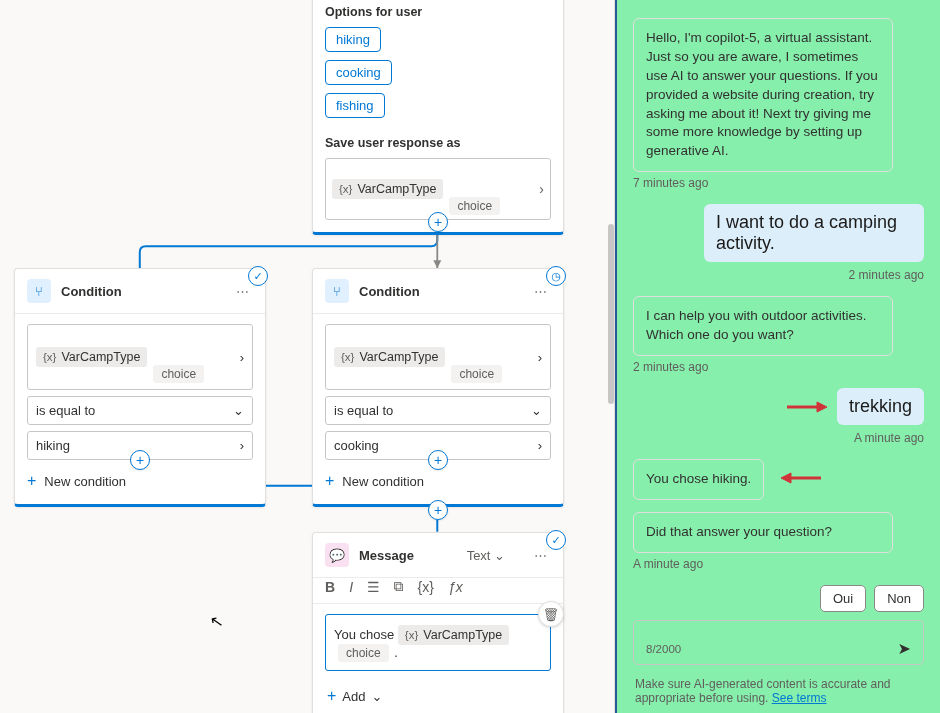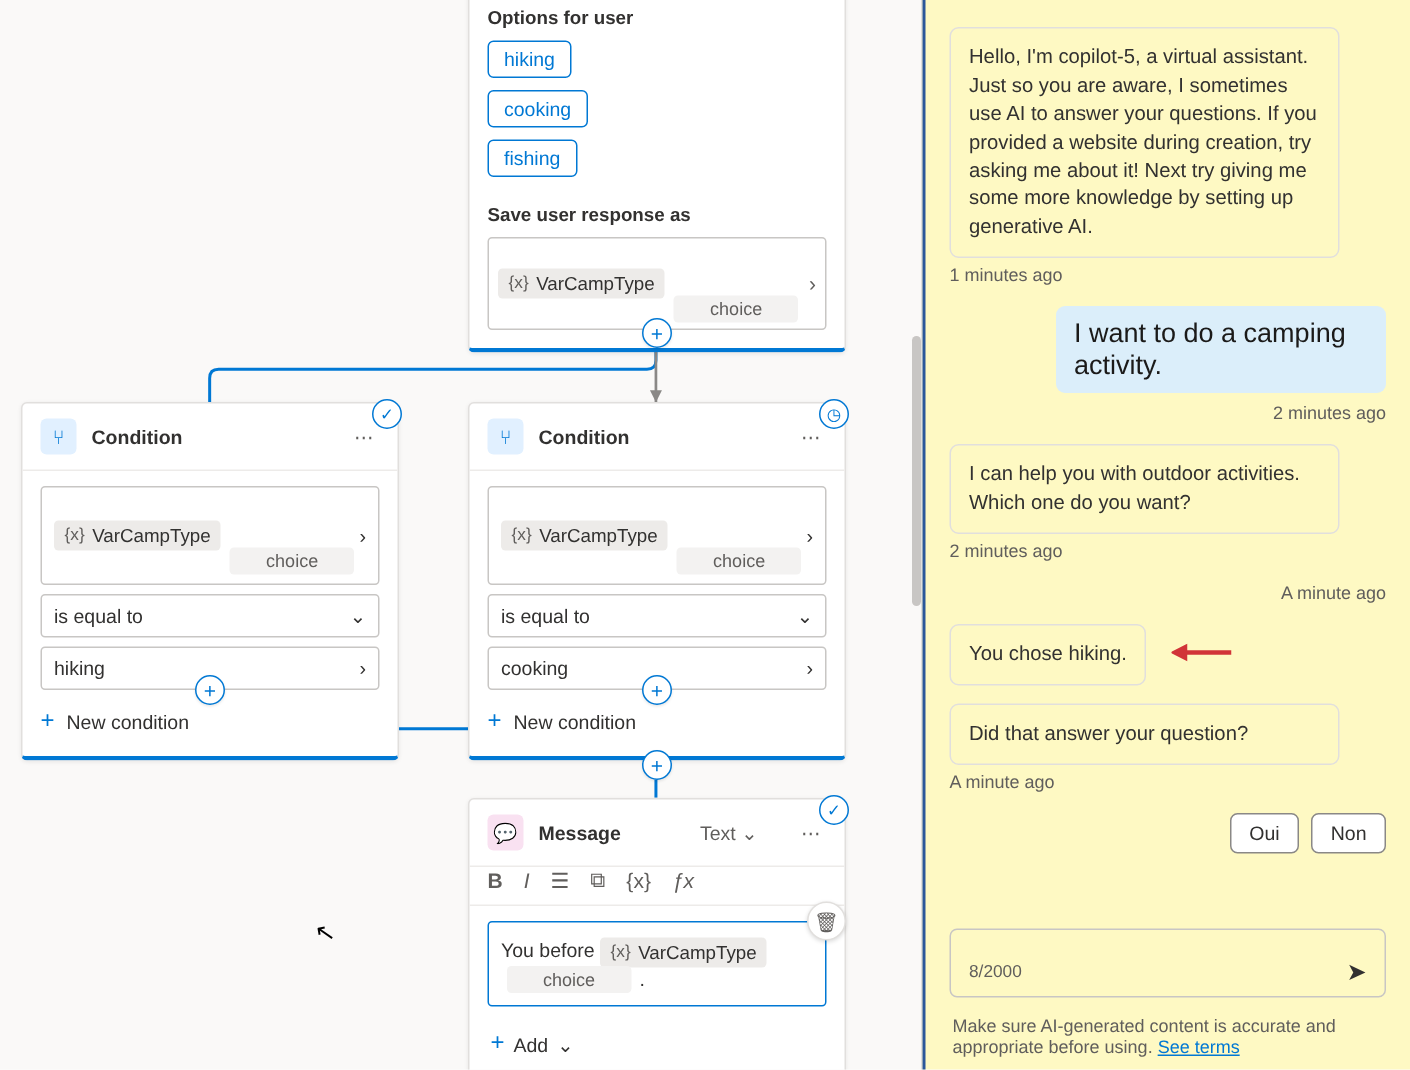--- a/index.html
+++ b/index.html
@@ -71,21 +71,21 @@
     border:1px solid #c8c6c4; border-radius:3px;
     padding:4px 6px; gap:6px; margin-top:2px;
     background:#fff;
   }
   .var-badge {
     background:#edebe9; border-radius:3px;
     padding:3px 7px; display:flex; gap:5px; align-items:center;
     font-size:12.5px; color:#323130;
   }
   .var-x { color:#605e5c; font-size:11.5px; }
-  .var-type { background:#f3f2f1; color:#605e5c; padding:2px 24px; border-radius:3px; font-size:12px;margin-top:34px; }
+  .var-type { background:#f3f2f1; color:#605e5c; padding:2px 8px; border-radius:3px; font-size:12px;margin-top:34px; }
   .chev-r { margin-left:auto; color:#605e5c; font-size:14px;}
   .field-row {
     border:1px solid #c8c6c4; border-radius:3px;
     padding:6px 8px; margin-bottom:6px;
     display:flex; align-items:center; justify-content:space-between;
     background:#fff; font-size:13px;
   }
   .new-cond {
     display:flex; align-items:center; gap:8px;
     color:#323130; padding:6px 0 2px; font-size:13px;
@@ -129,21 +129,21 @@
     background:#fff; border:1px solid #e1dfdd;
     box-shadow:0 1px 3px rgba(0,0,0,0.15);
     display:flex; align-items:center; justify-content:center;
     color:#605e5c; cursor:pointer;
   }
   .msg-add { padding:8px 14px 12px; display:flex; align-items:center; gap:6px; color:#323130; cursor:pointer;}
   .msg-header-right { display:flex; align-items:center; gap:25px; color:#605e5c; font-size:13px;}
   
   .test-panel {
     flex: 1;
-    background:#fef9c3;
+    background:#86efac;
     border-left:2px solid #2b579a;
     display:flex; flex-direction:column;
     padding: 0 10px;
     position:relative;
   }
   .chat-scroll { flex:1; overflow:auto; padding: 18px 6px 8px;}
   .bot-msg {
     border:1px solid #e1dfdd; border-radius:6px;
     padding:10px 12px; margin-bottom:4px;
     max-width:260px;
@@ -320,21 +320,21 @@
         <span style="font-style:italic;">I</span>
         <span>☰</span>
         <span>⧉</span>
         <span>{x}</span>
         <span style="font-style:italic;">ƒx</span>
       </div>
       <div class="msg-body">
         <div class="del">
             <span>🗑</span>
           </div>
-        <span>You before </span>
+        <span>You chose </span>
         <span class="var-badge" style="display:inline-flex;">
           <span class="var-x">{x}</span>
           <span>VarCampType</span>
         </span>
         <span class="var-type" style="margin-left:4px;">choice</span>
         <span style="margin-left:2px;">.</span>
       </div>
       <div class="msg-add">
         <span class="plus-sm">+</span>
         <span>Add</span>
@@ -344,30 +344,39 @@
 
     <div class="scroll-indicator"></div>
 
     <div class="cursor-ptr">↖</div>
   </div>
 </div>
 
 <div class="test-panel">
   <div class="chat-scroll">
     <div class="bot-msg">Hello, I'm copilot-5, a virtual assistant. Just so you are aware, I sometimes use AI to answer your questions. If you provided a website during creation, try asking me about it! Next try giving me some more knowledge by setting up generative AI.</div>
-    <div class="time">1 minutes ago</div>
+    <div class="time">7 minutes ago</div>
 
     <div class="right">
         <div class="user-msg">I want to do a camping activity.</div>
       </div>
     <div class="time-r">2 minutes ago</div>
 
     <div class="bot-msg">I can help you with outdoor activities. Which one do you want?</div>
     <div class="time">2 minutes ago</div>
 
+    <div class="right" style="align-items:center; gap:4px;">
+      <span class="arrow-annotation" style="position:static;">
+        <svg width="40" height="14">
+            <line x1="0" y1="7" x2="30" y2="7" stroke-width="3"></line>
+            <polygon points="30,2 40,7 30,12"></polygon>
+          </svg>
+      </span>
+      <div class="user-msg" style="margin-left:6px;">trekking</div>
+    </div>
     <div class="time-r">A minute ago</div>
 
     <div style="display:flex; align-items:center; gap:17px;">
       <div class="bot-msg" style="margin-bottom:0;">You chose hiking.</div>
       <span class="arrow-annotation" style="position:static;">
         <svg width="40" height="14">
             <polygon points="10,2 0,7 10,12"></polygon>
             <line x1="10" y1="7" x2="40" y2="7" stroke-width="3"></line>
           </svg>
       </span>

